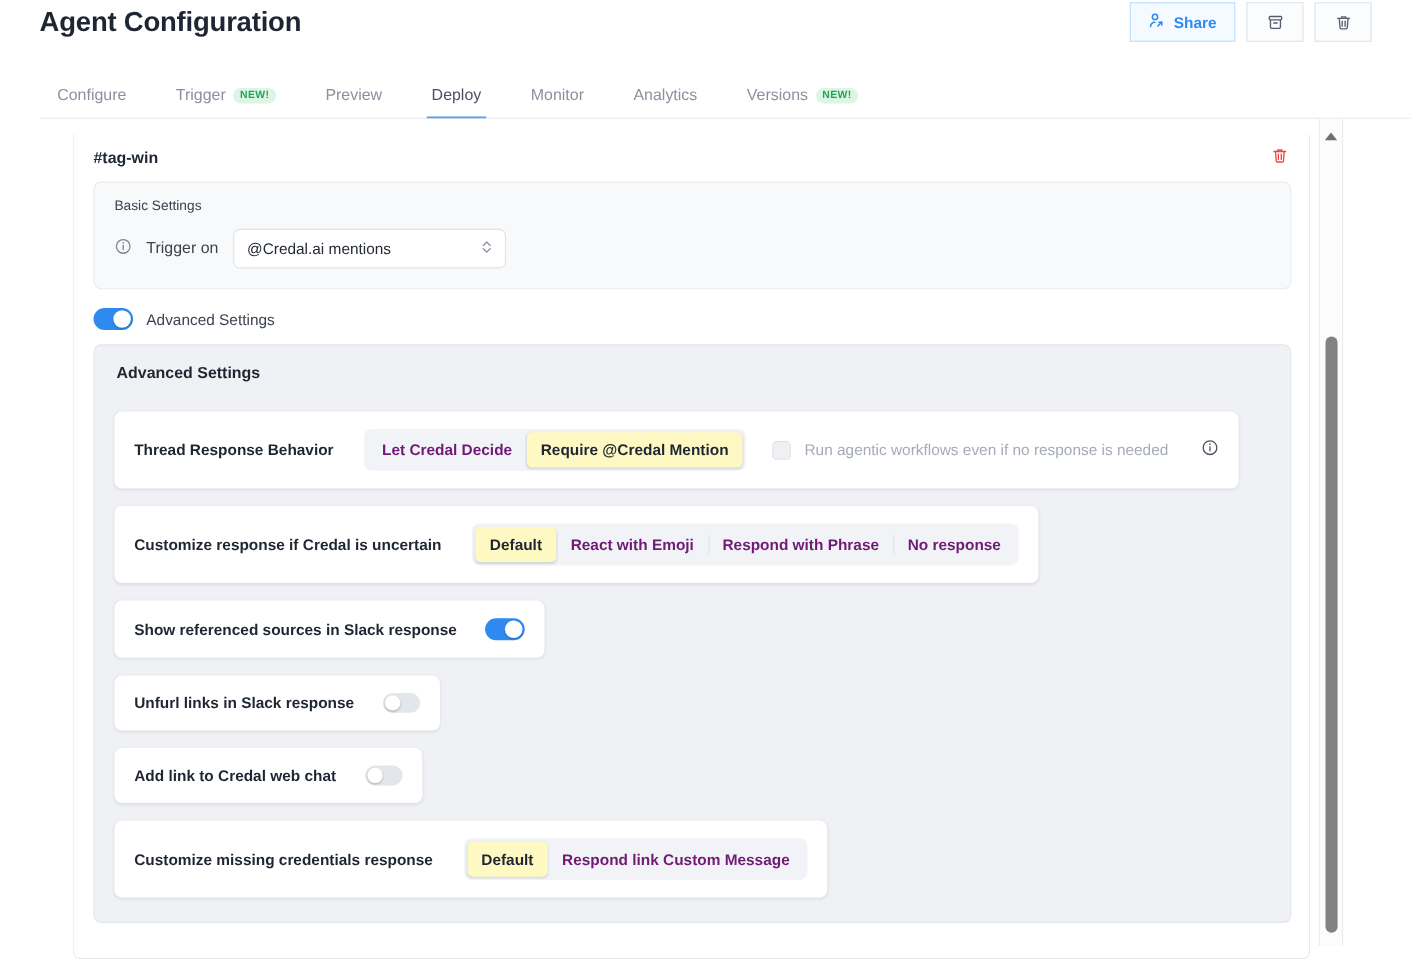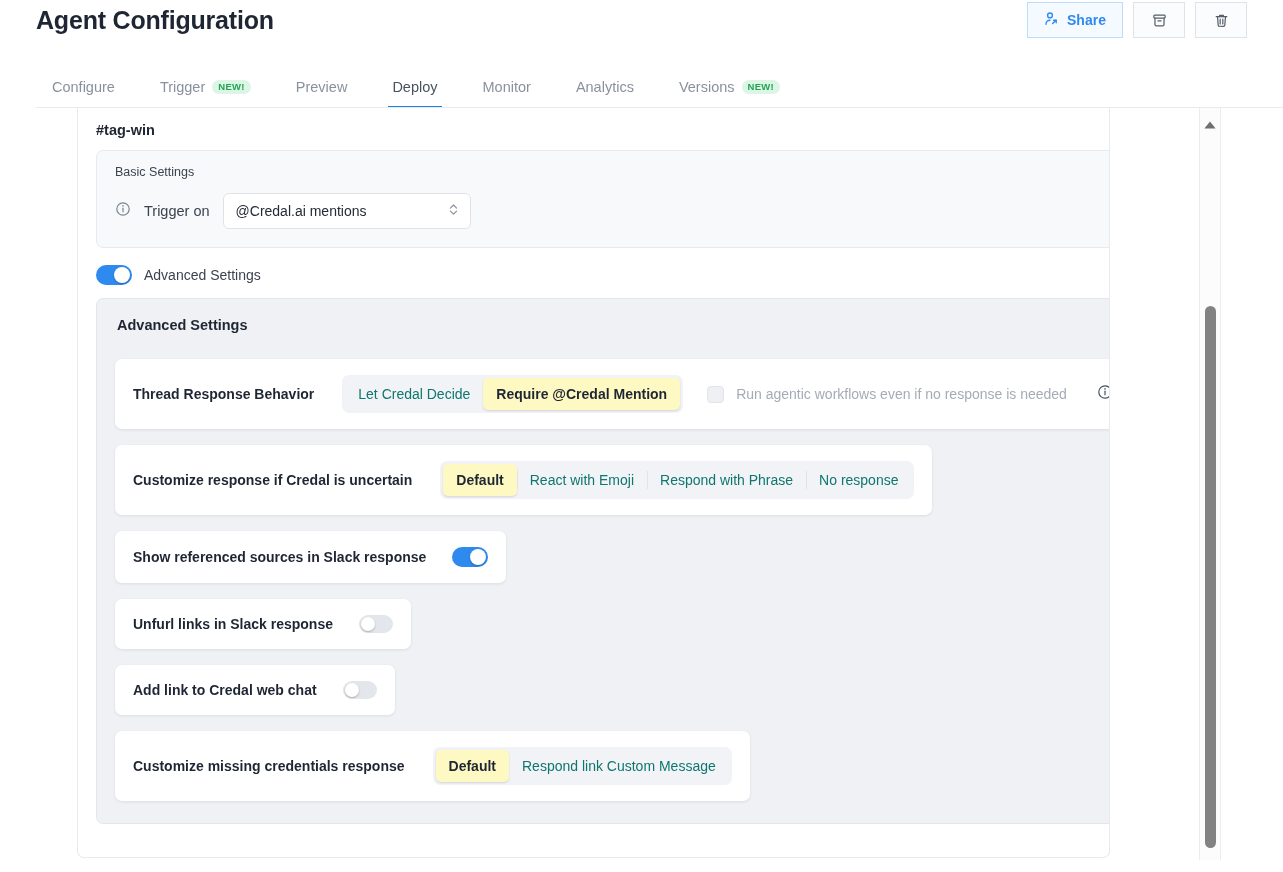--- a/index.html
+++ b/index.html
@@ -101,29 +101,28 @@
 
   
   .shell {
     position: relative;
     margin: 0 0 0 36px;
     width: 1247px;
     height: 764px;
   }
   .panel {
     position: absolute;
-    left: 30px; top: 0;
-    width: 1033px;
+    left: 30px; top: 14px;
+    width: 1125px;
     height: 750px;
     background: #ffffff;
     border: 1px solid #e7eaee;
     border-top: none;
     border-radius: 0 0 7px 7px;
     overflow: hidden;
-    margin-left: 11px;
   }
   .panel-inner {
     position: absolute;
     left: 0; top: 0;
     width: 1125px;
     padding: 8px 18px 0 18px;
   }
 
   .section-head {
     display: flex;
@@ -252,26 +251,27 @@
     align-items: stretch;
     background: #f1f3f6;
     border-radius: 7px;
     padding: 3px;
     margin-left: 28px;
   }
   .seg-item {
     position: relative;
     padding: 8px 13px;
     font-size: 14px;
-    color: #0f766e;
+    color: #701a75;
     border-radius: 5px;
     cursor: pointer;
     white-space: nowrap;
     display: flex;
     align-items: center;
+    font-weight: bold;
   }
   .seg-item.sel {
     background: #fef9c3;
     color: #1f2633;
     font-weight: bold;
     box-shadow: 0 1px 2px rgba(22,30,45,.14);
   }
   .seg-item.div::before {
     content: "";
     position: absolute;

